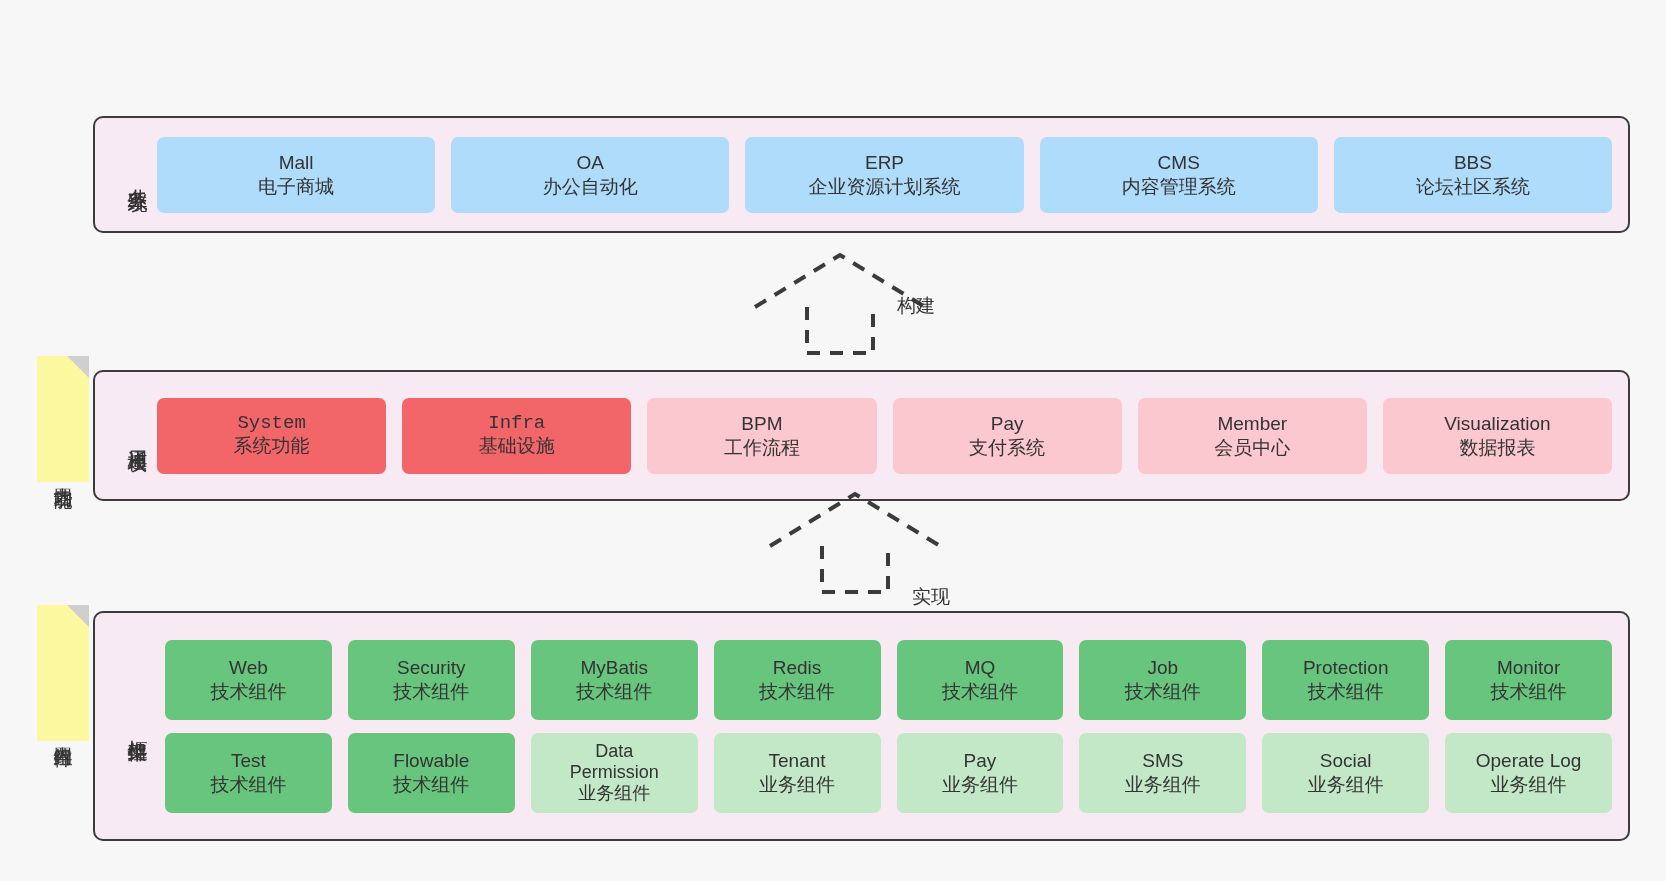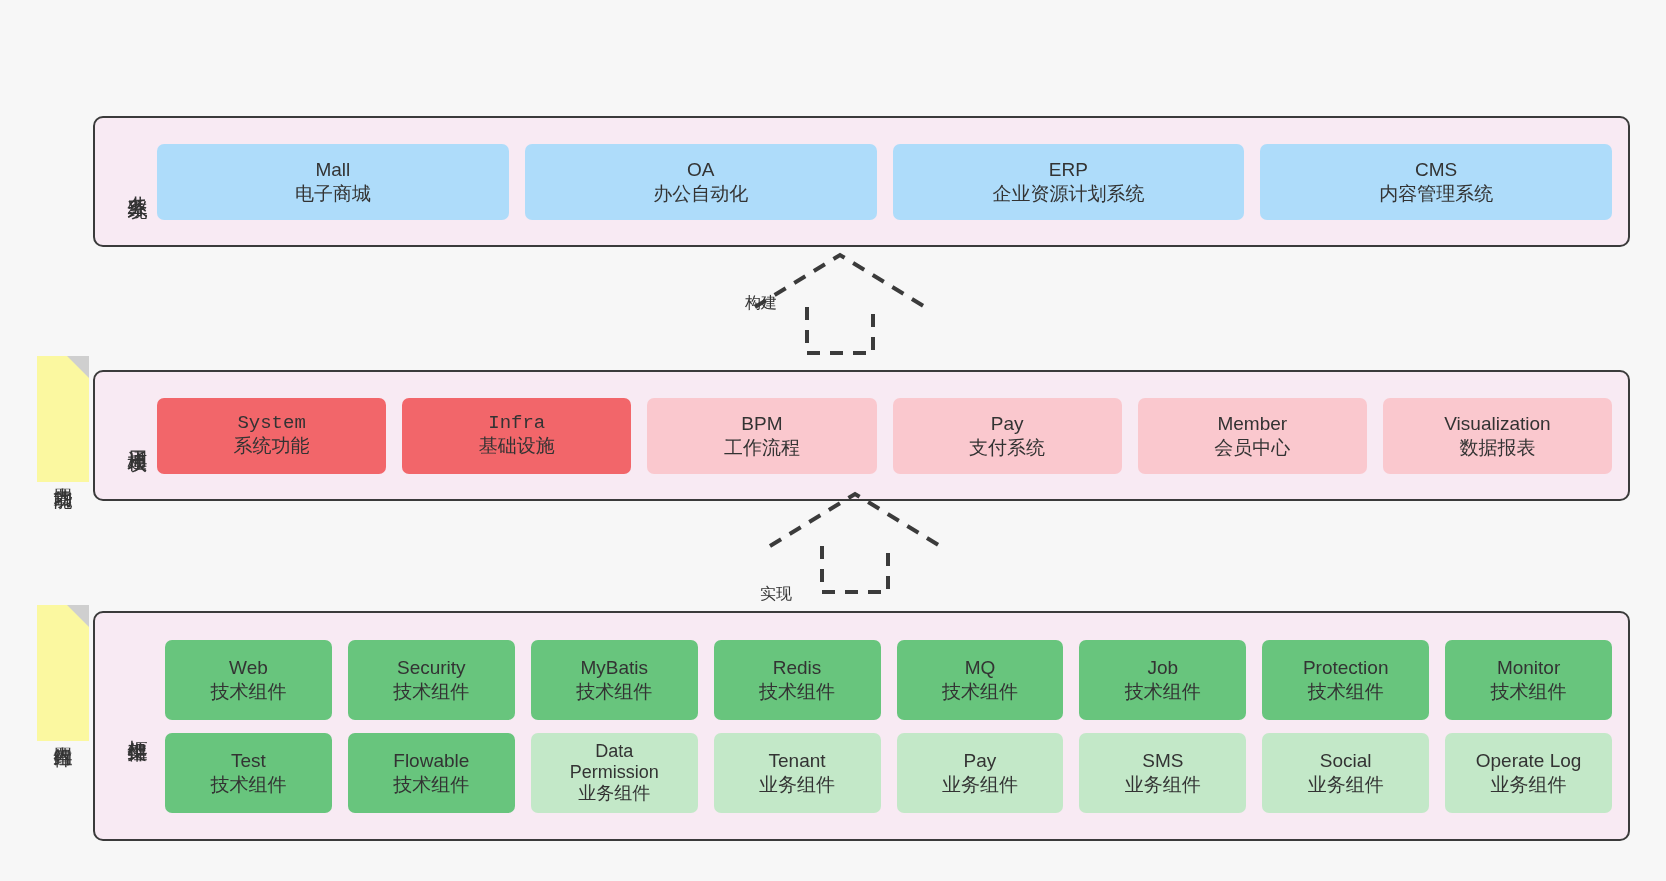--- a/index.html
+++ b/index.html
@@ -19,21 +19,21 @@
   
   .layer {
     position: absolute;
     box-sizing: border-box;
     background: #f8eaf3;
     border: 2px solid #3b3b3b;
     border-radius: 10px;
     display: flex;
     align-items: center;
   }
-  #layer-business { left: 93px;  top: 116px; width: 1537px; height: 131px; }
+  #layer-business { left: 93px;  top: 116px; width: 1537px; height: 117px; }
   #layer-modules  { left: 93px;  top: 370px; width: 1537px; height: 131px; }
   #layer-framework{ left: 93px;  top: 611px; width: 1537px; height: 230px; gap: 8px; }
 
   
   .layer-title {
     flex: 0 0 auto;
     width: 42px;
     margin-left: 12px;
     font-size: 20px;
     line-height: 1.12;
@@ -140,22 +140,22 @@
   }
   #connector-build     { left: 745px; top: 249px; width: 190px; height: 110px; }
   #connector-implement { left: 760px; top: 488px; width: 190px; height: 110px; }
 
   .connector svg { display: block; }
   .connector-label {
     position: absolute;
     left: 0;
     top: 44px;
     width: 190px;
-    text-align: left;
-    font-size: 16px;
+    text-align: right;
+    font-size: 19px;
     color: #333333;
     background: transparent;
     pointer-events: none;
   }
   #connector-build .connector-label     { top: 44px; }
   #connector-implement .connector-label { top: 48px; margin-top: 48px; }
 </style>
 </head>
 <body>
 
@@ -171,20 +171,24 @@
         <span class="name">OA</span>
         <span class="sub">办公自动化</span>
       </div>
       <div class="card c-blue">
         <span class="name">ERP</span>
         <span class="sub">企业资源计划系统</span>
       </div>
       <div class="card c-blue">
         <span class="name">CMS</span>
         <span class="sub">内容管理系统</span>
+      </div>
+      <div class="card c-blue">
+        <span class="name">BBS</span>
+        <span class="sub">论坛社区系统</span>
       </div>
     </div>
   </div>
 </div>
 
 <div class="connector" id="connector-build">
   <svg width="190" height="110" viewBox="0 0 190 110">
     <path d="M 10 58 L 95 6 L 180 58" fill="none" stroke="#3b3b3b" stroke-width="4" stroke-dasharray="13,10"></path>
     <path d="M 62 58 L 62 104 L 128 104 L 128 58" fill="none" stroke="#3b3b3b" stroke-width="4" stroke-dasharray="13,10"></path>
   </svg>

